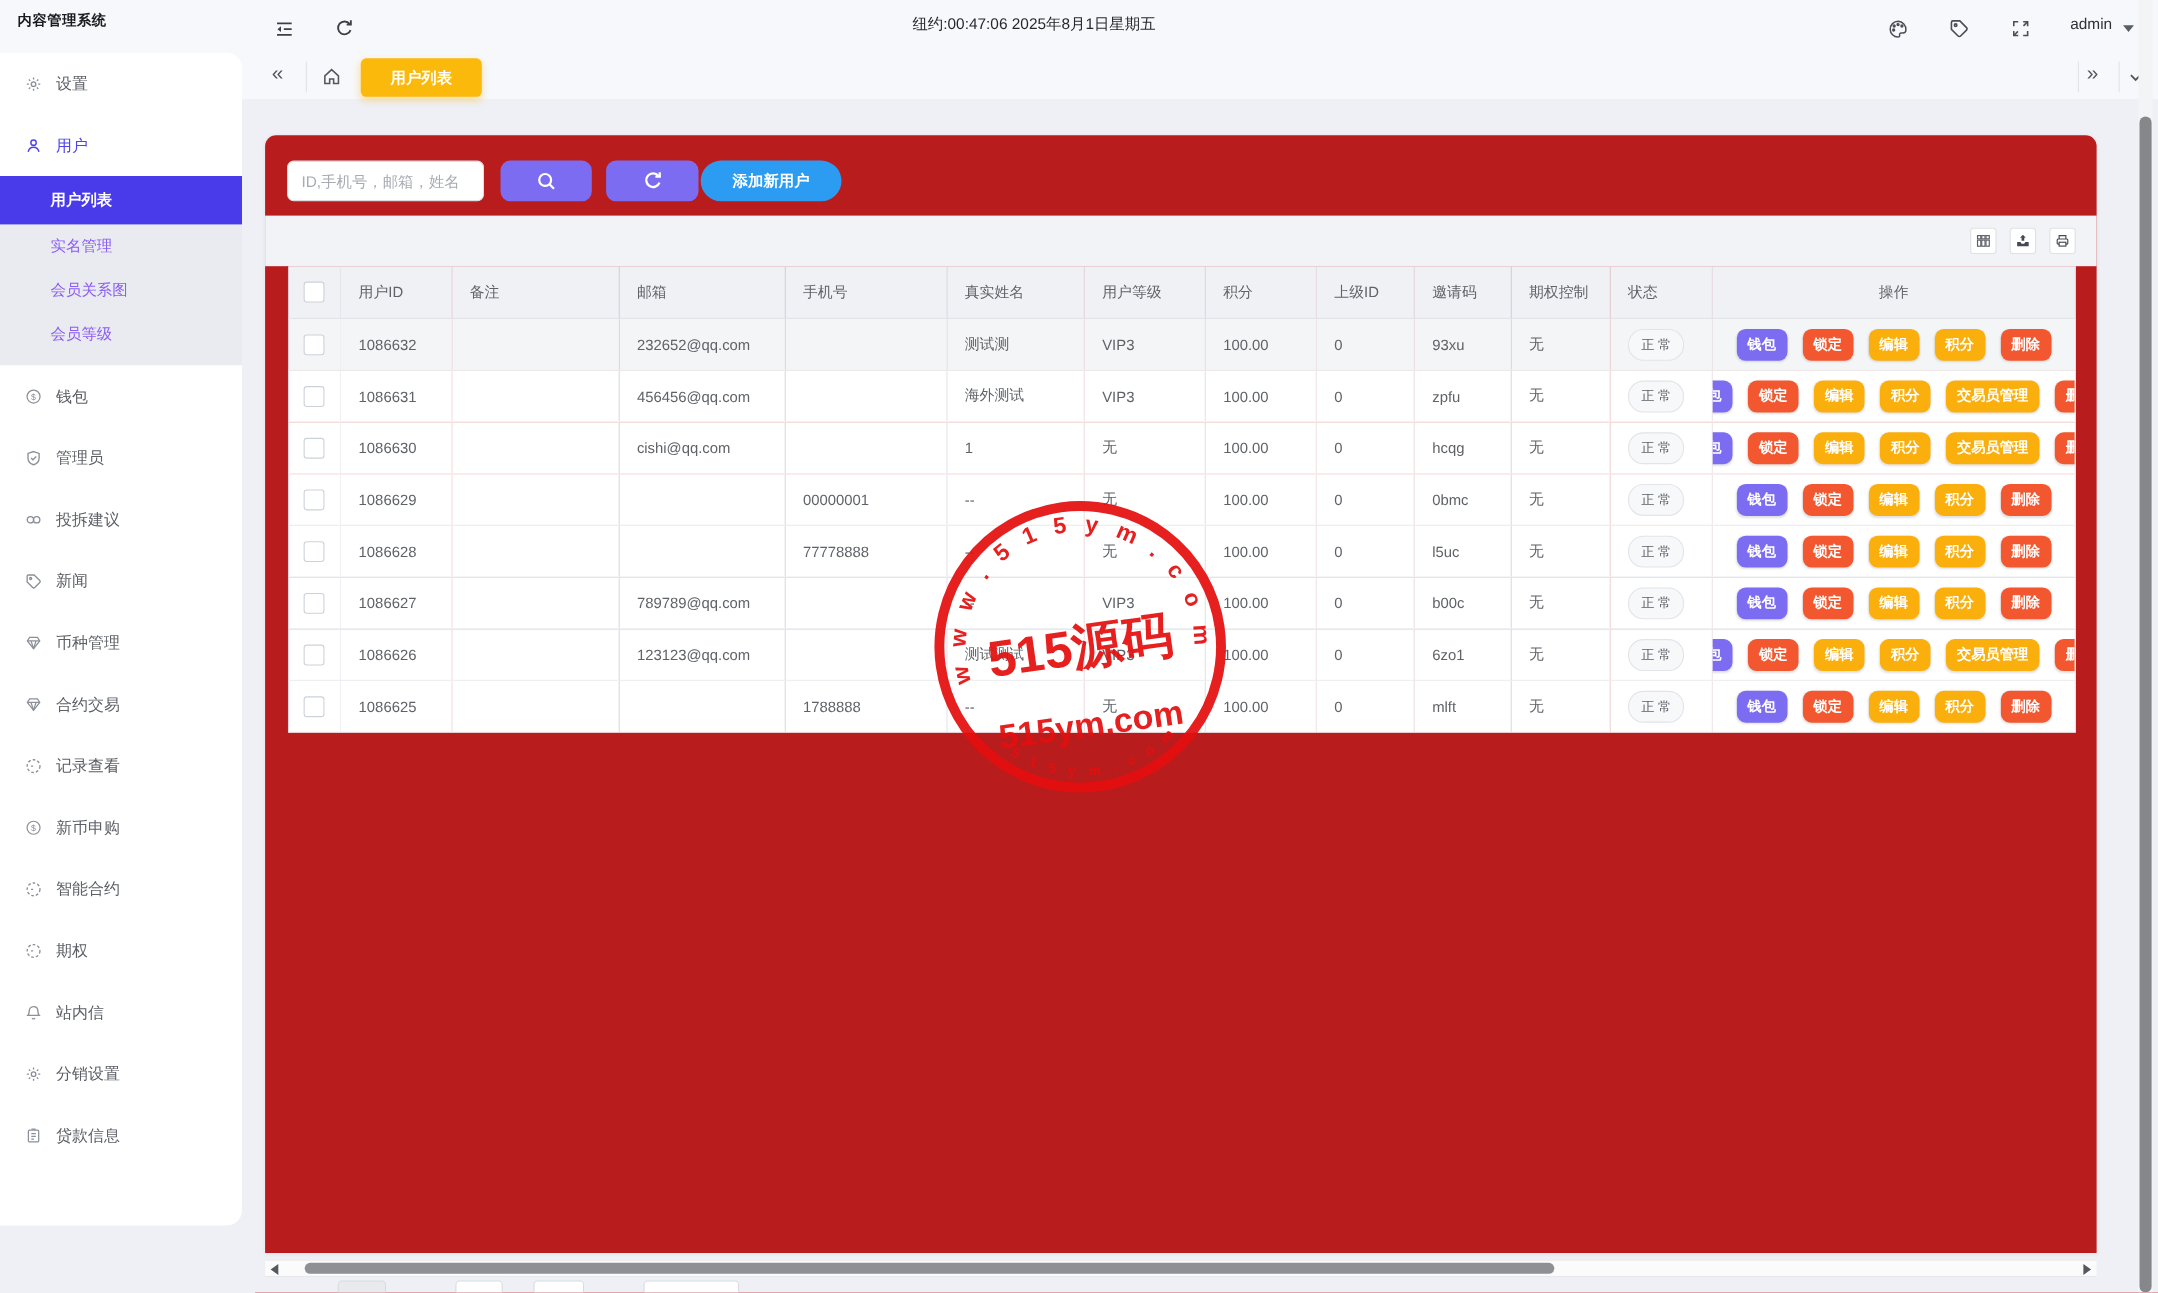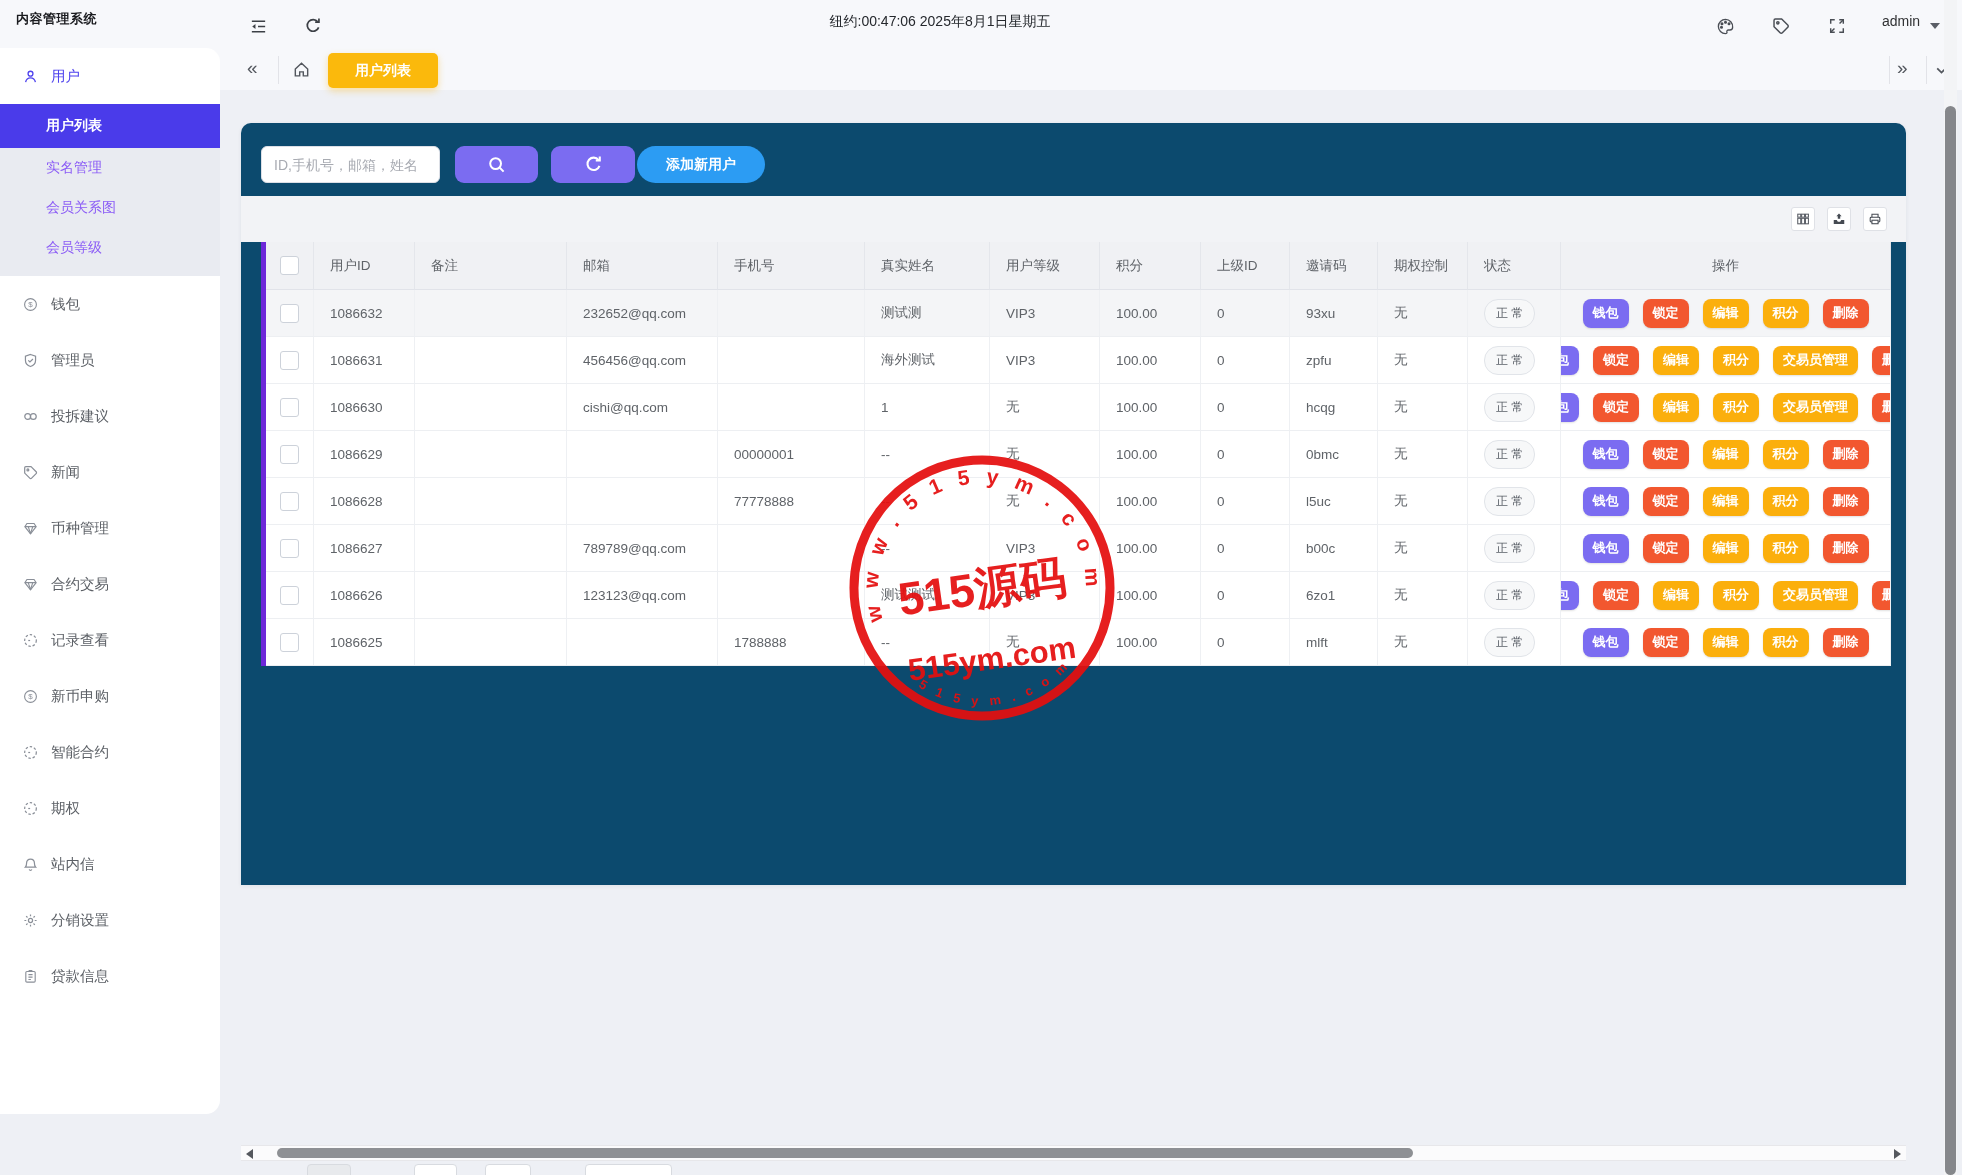--- a/index.html
+++ b/index.html
@@ -23,34 +23,34 @@
   .admin{position:absolute;left:1882px;top:13px;font-size:14px;color:#303133;cursor:pointer}
   .caret{position:absolute;left:1930px;top:23px;width:0;height:0;border-left:5px solid transparent;
          border-right:5px solid transparent;border-top:6px solid #5a5e66}
   
   .tbar-glyph{position:absolute;font-size:19px;color:#53575e;cursor:pointer;line-height:1}
   .vdiv{position:absolute;width:1px;height:28px;top:56px;background:#e2e3e8}
   .tab-active{position:absolute;left:328px;top:53px;width:110px;height:35px;background:#fbb90c;border-radius:5px;
               color:#fff;font-size:14px;font-weight:bold;display:flex;align-items:center;justify-content:center;
               cursor:pointer;box-shadow:0 3px 7px rgba(249,180,16,.38)}
   
-  .card{position:absolute;left:241px;top:123px;width:1665px;height:762px;background:#0c4a6e;
+  .card{position:absolute;left:241px;top:123px;width:1665px;height:1016px;background:#b91c1c;
         border-radius:10px 10px 0 0;box-shadow:0 1px 4px rgba(31,45,61,.07)}
   .inp{position:absolute;left:20px;top:23px;width:179px;height:37px;border:1px solid #dcdfe6;border-radius:6px;
        box-sizing:border-box;padding:0 12px;font-size:14px;color:#333;outline:none;font-family:inherit}
   .inp::placeholder{color:#a8abb2}
   .btn{position:absolute;top:23px;height:37px;border:none;display:flex;align-items:center;justify-content:center;cursor:pointer}
   .btn-search{left:214px;width:83px;background:#7b6cf1;border-radius:9px}
   .btn-refresh{left:310px;width:84px;background:#7b6cf1;border-radius:9px}
   .btn-add{left:396px;width:128px;background:#2c9cf3;border-radius:19px;color:#fff;font-size:14px;font-weight:bold;font-family:inherit}
   .toolbar{position:absolute;left:0;top:73px;width:1665px;height:46px;background:#f2f3f6}
   .tool-btn{position:absolute;top:11px;width:24px;height:24px;background:#fff;border:1px solid #dfe1e6;border-radius:3px;
             display:flex;align-items:center;justify-content:center;cursor:pointer;box-sizing:border-box}
   
-  .tbl{position:absolute;left:20px;top:119px;display:grid;border-left:5px solid #6d28d9}
+  .tbl{position:absolute;left:20px;top:119px;display:grid;border-left:1px solid #6d28d9}
   .th{height:48px;background:#f0f1f4;display:flex;align-items:center;padding-left:16px;font-size:13.5px;color:#5f6368;
       border-right:1px solid #e4e6eb;border-bottom:1px solid #e1e3e9;box-sizing:border-box}
   .td{height:47px;background:#fff;display:flex;align-items:center;padding-left:16px;font-size:13.5px;color:#5f6368;
       border-right:1px solid #eef0f3;border-bottom:1px solid #edeff2;box-sizing:border-box;overflow:hidden;white-space:nowrap}
   .hov{background:#f4f5f7}
   .c-center{justify-content:center;padding-left:0}
   .cb{width:17px;height:17px;background:#fff;border:1px solid #cdd2da;border-radius:3px;cursor:pointer;flex:none}
   .badge{display:inline-block;padding:5px 11px;border:1px solid #e1e4e9;border-radius:14px;background:#f7f8f9;
          font-size:12px;color:#5a5f67;white-space:nowrap}
   .acts{display:flex;gap:14px;align-items:center;justify-content:center;width:100%}
@@ -71,20 +71,29 @@
   .wm{position:absolute;left:832px;top:438px;pointer-events:none}
 </style>
 </head>
 <body>
 
 <div id="page">
   <div class="topstrip"></div>
 
   <div class="app-title">内容管理系统</div>
   <nav class="sidebar" id="menu">
+      <div class="mi">
+        <span class="ic">
+          <svg width="15" height="15" viewBox="0 0 16 16" fill="none" stroke="currentColor" stroke-width="1.3">
+            <circle cx="8" cy="8" r="2.2"></circle>
+            <path d="M8 1.5v2M8 12.5v2M1.5 8h2M12.5 8h2M3.4 3.4l1.4 1.4M11.2 11.2l1.4 1.4M12.6 3.4l-1.4 1.4M4.8 11.2l-1.4 1.4"></path>
+          </svg>
+        </span>
+        <span>设置</span>
+      </div>
       <div class="mi active">
         <span class="ic">
           <svg width="15" height="15" viewBox="0 0 16 16" fill="none" stroke="currentColor" stroke-width="1.4">
             <circle cx="8" cy="5" r="2.6"></circle>
             <path d="M2.8 14c.6-3 2.6-4.5 5.2-4.5s4.6 1.5 5.2 4.5"></path>
           </svg>
         </span>
         <span>用户</span>
       </div>
       <div class="submenu">

